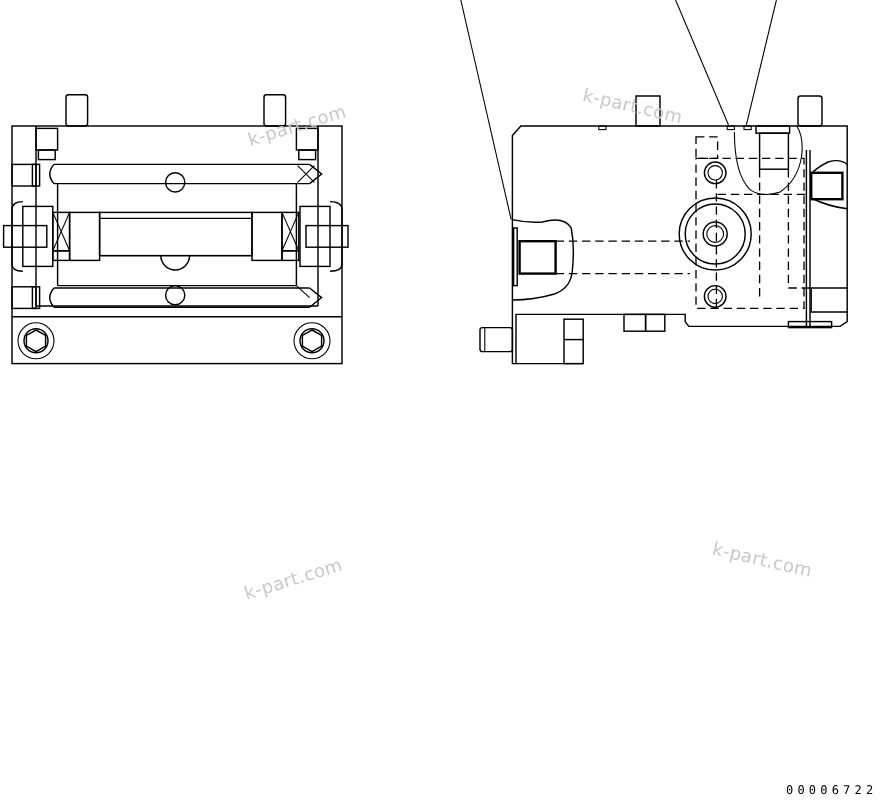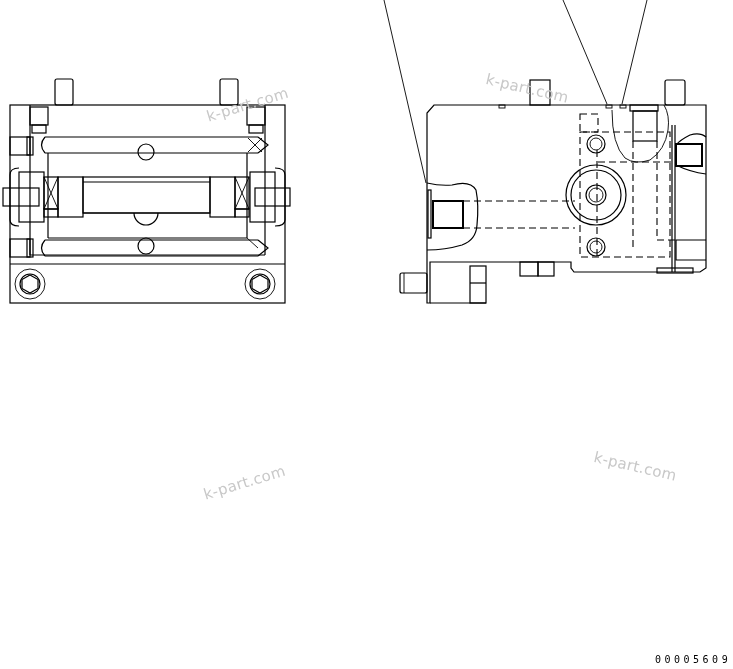--- a/index.html
+++ b/index.html
@@ -154,13 +154,13 @@
     <rect class="ln" x="400" y="273" width="27" height="20" rx="2"></rect>
     <line class="thin" x1="404" y1="273" x2="404" y2="293"></line>
   </g>
 </svg>
 
 <div class="wm" id="wm1">k-part.com</div>
 <div class="wm" id="wm2">k-part.com</div>
 <div class="wm" id="wm3">k-part.com</div>
 <div class="wm" id="wm4">k-part.com</div>
 
-<div id="drawing-number">00005609</div>
+<div id="drawing-number">00006722</div>
 
 </body></html>

